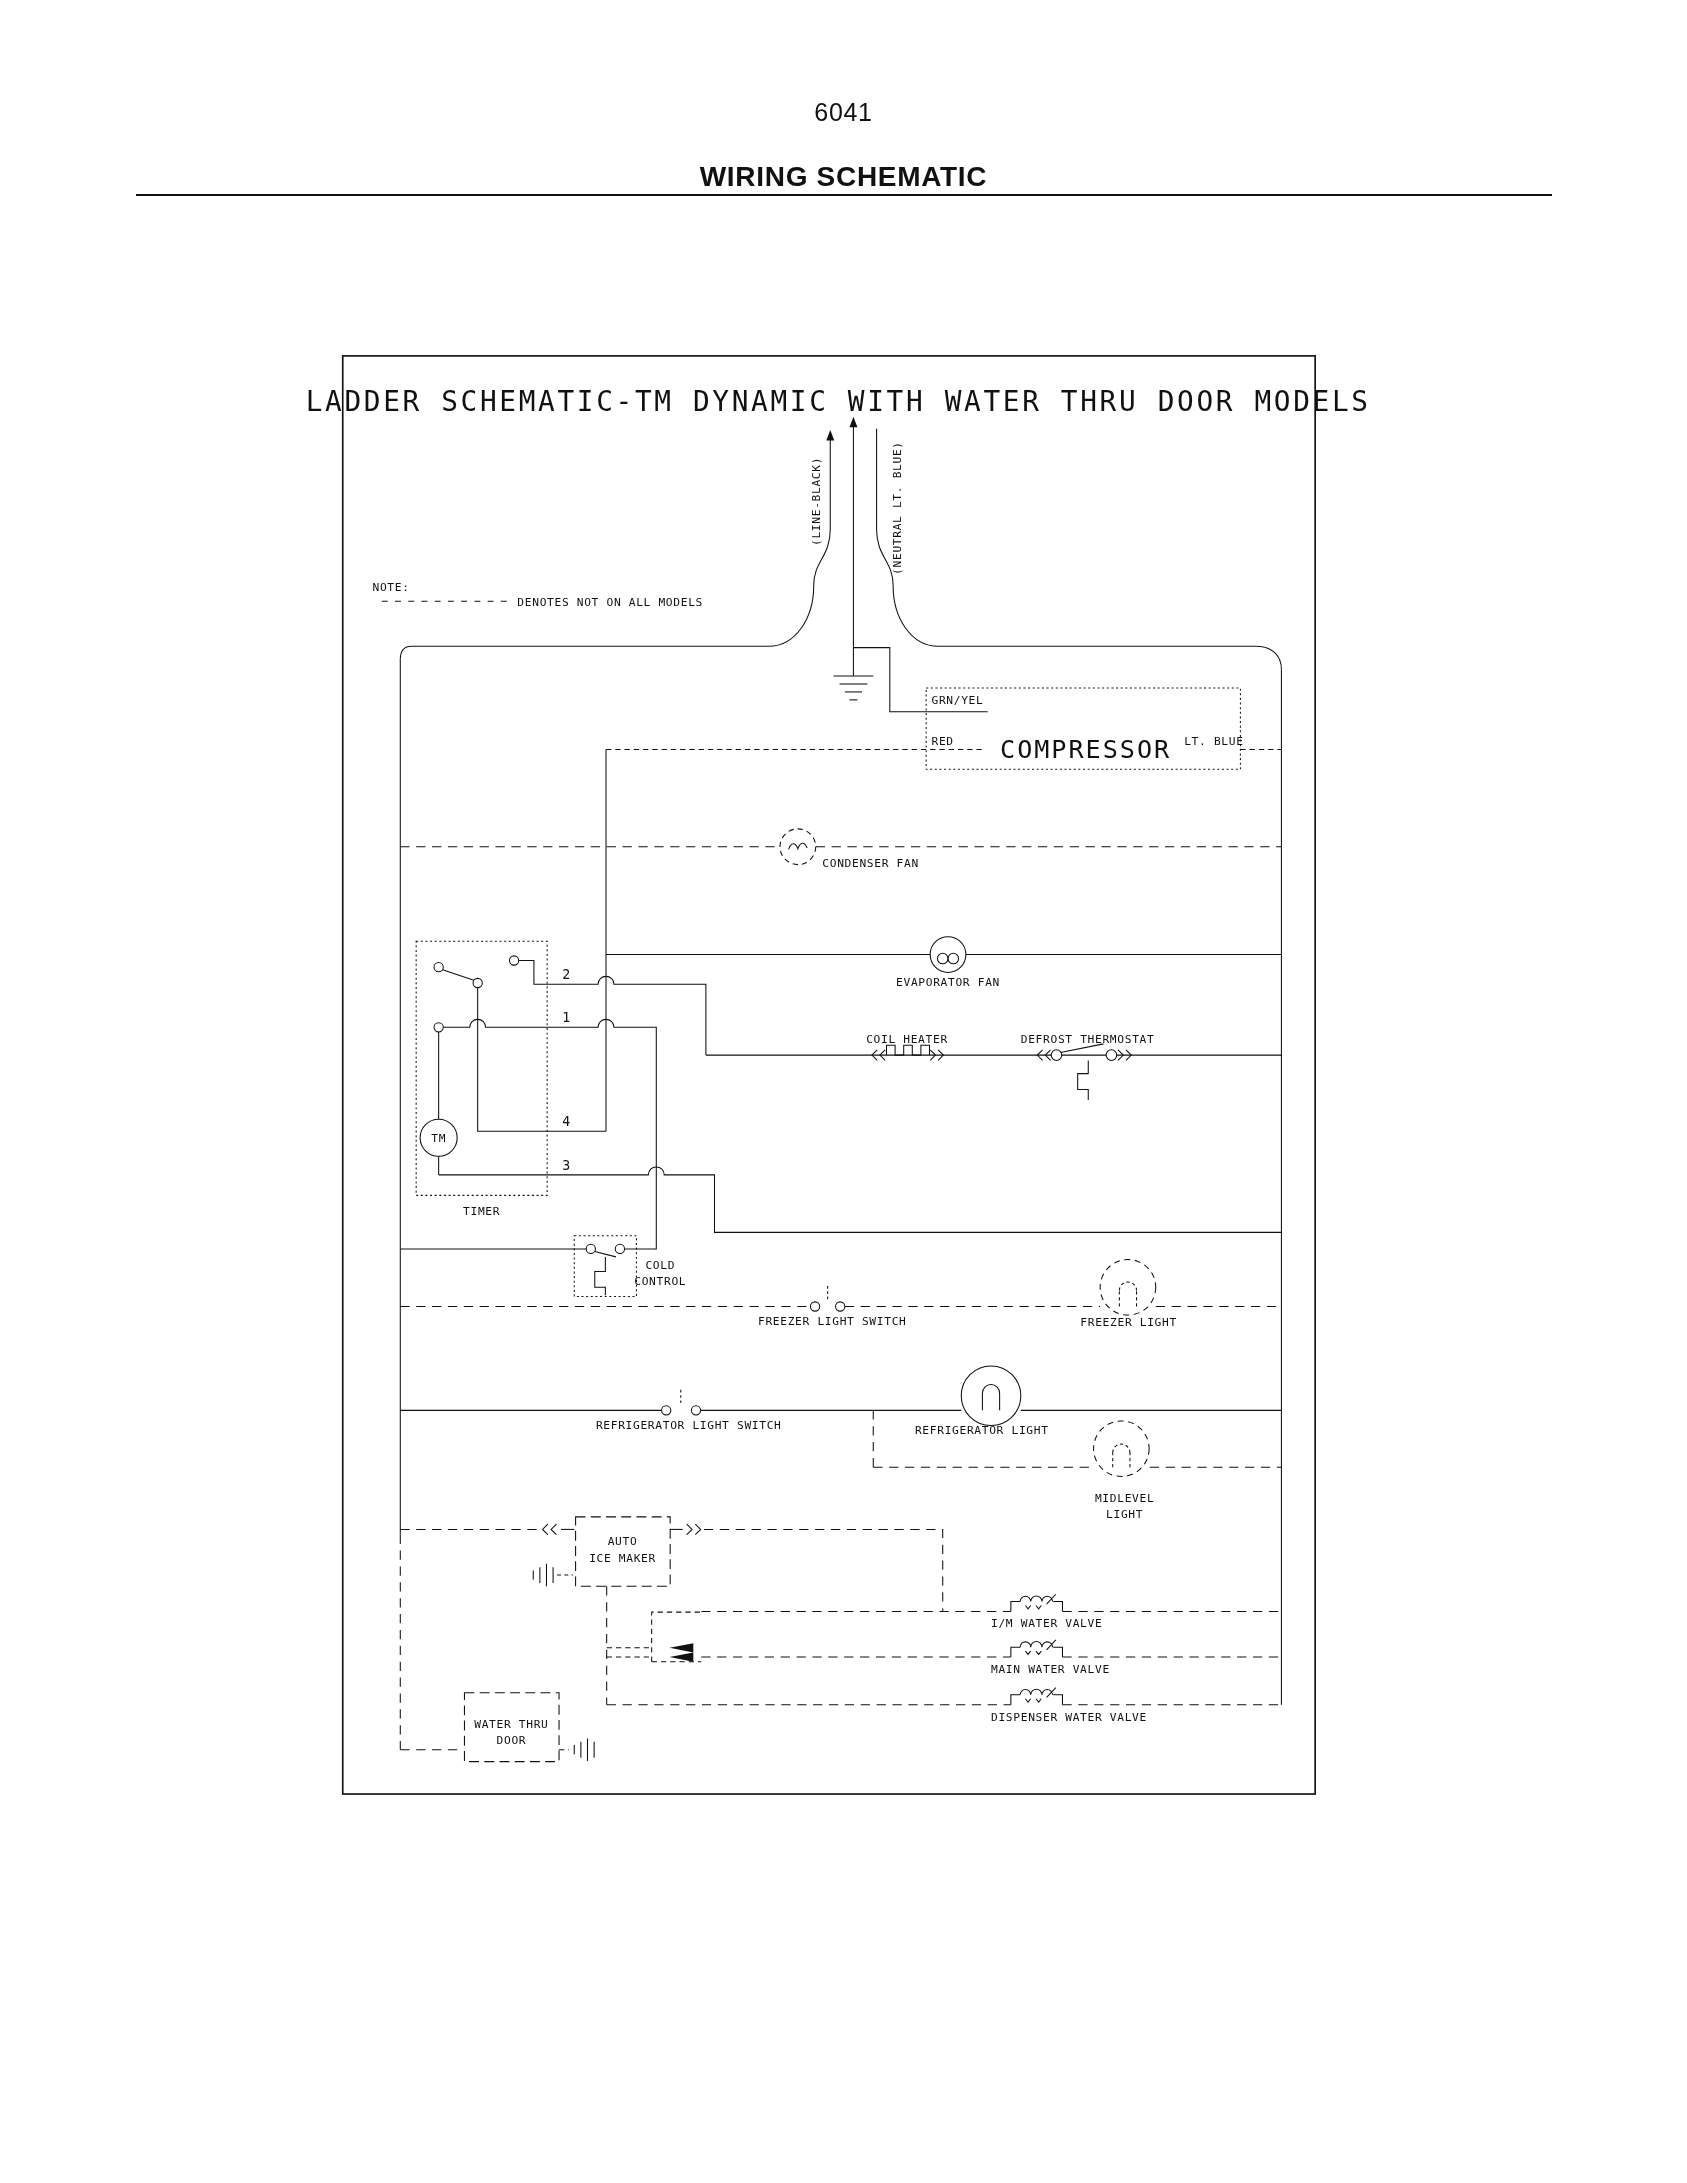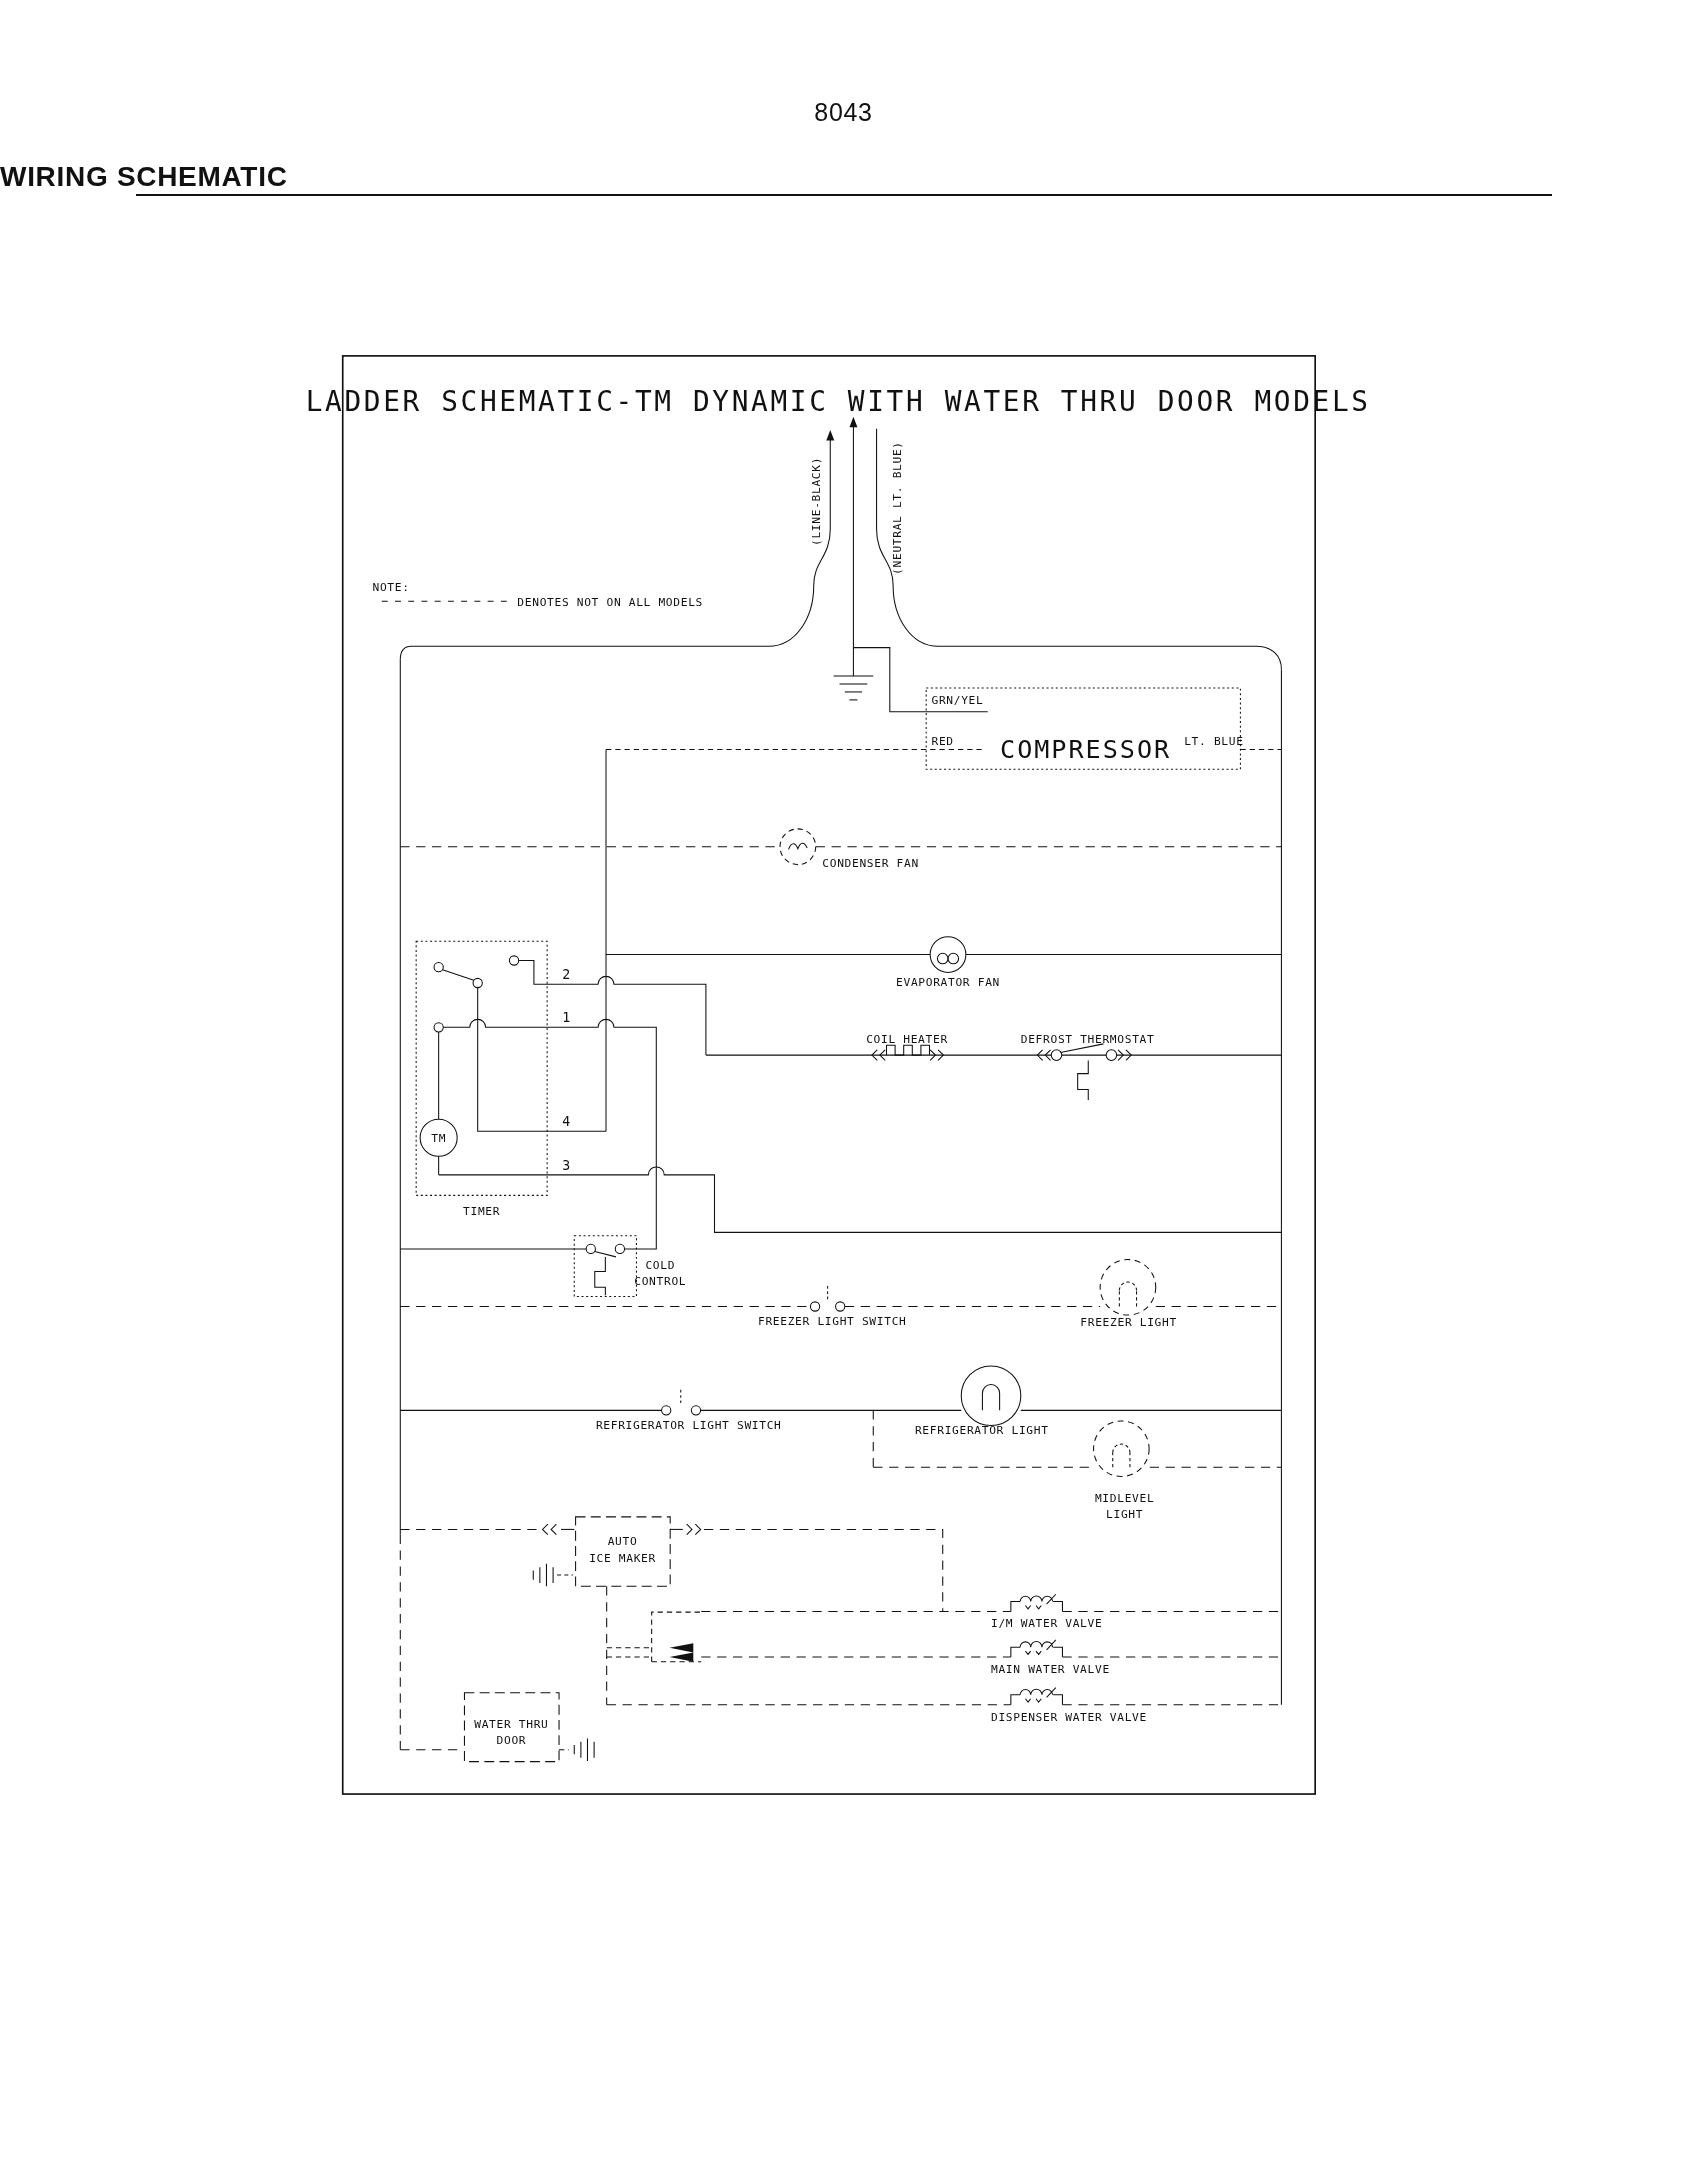--- a/index.html
+++ b/index.html
@@ -1,34 +1,34 @@
 <!DOCTYPE html>
 <html style="font-size:10.6px"><head>
 <meta charset="utf-8">
 <style>
   html,body{margin:0;padding:0;background:#ffffff;}
   #page{position:relative;width:1687px;height:2183px;background:#ffffff;
         font-family:"Liberation Sans",sans-serif;color:#111;}
   .hdr-num{position:absolute;top:98px;left:0;width:1687px;text-align:center;
            font-size:25px;letter-spacing:0.7px;}
-  .hdr-title{position:absolute;top:161px;left:0;width:1687px;
+  .hdr-title{position:absolute;top:161px;left:0;width:1687px;text-align:center;
              font-size:28px;font-weight:bold;letter-spacing:0.7px;}
   .hdr-rule{position:absolute;top:194px;left:136px;width:1416px;height:2px;background:#111;}
   svg{position:absolute;left:0;top:0;}
   svg text{font-family:"DejaVu Sans Mono","Liberation Mono",monospace;fill:#111;}
   .lbl{font-size:17px;letter-spacing:1px;}
   .dig{font-size:20px;}
   .big{font-size:38px;letter-spacing:3px;}
   .ttl{font-size:42px;letter-spacing:4px;}
 </style>
 </head>
 <body>
 
 <div id="page">
-  <div class="hdr-num">8043</div>
+  <div class="hdr-num">6041</div>
   <div class="hdr-title">WIRING SCHEMATIC</div>
   <div class="hdr-rule"></div>
 
   <svg width="1687" height="2183" viewBox="0 0 2550 3300" fill="none" stroke="#111" stroke-width="1.6">
 
     <rect x="518" y="538" width="1470" height="2174" stroke-width="2.5"></rect>
 
     <text class="ttl" x="1267" y="622" text-anchor="middle" stroke="none">LADDER SCHEMATIC-TM DYNAMIC WITH WATER THRU DOOR MODELS</text>
 
     <g>

